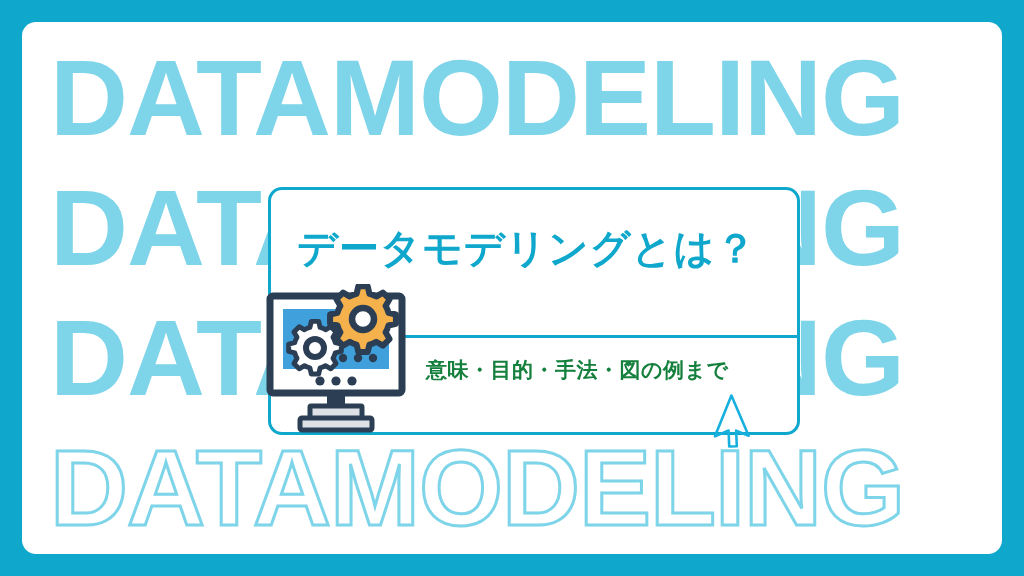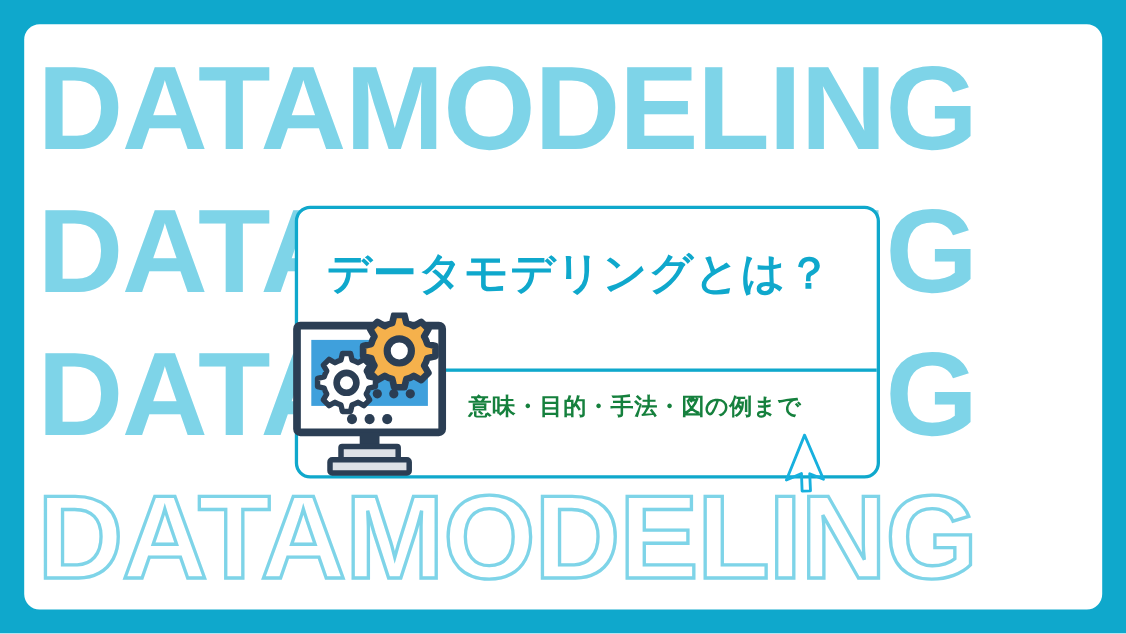--- a/index.html
+++ b/index.html
@@ -27,21 +27,21 @@
     width: 980px;
     height: 532px;
     background: #ffffff;
     border-radius: 14px;
     overflow: hidden;
   }
 
   
   .bg-rows {
     position: absolute;
-    left: 0;
+    left: 16px;
     top: 0;
     width: 980px;
     height: 424px;
   }
 
   .bg-row {
     position: absolute;
     left: 12px;
     width: 1000px;
     font-family: "Liberation Sans", sans-serif;

